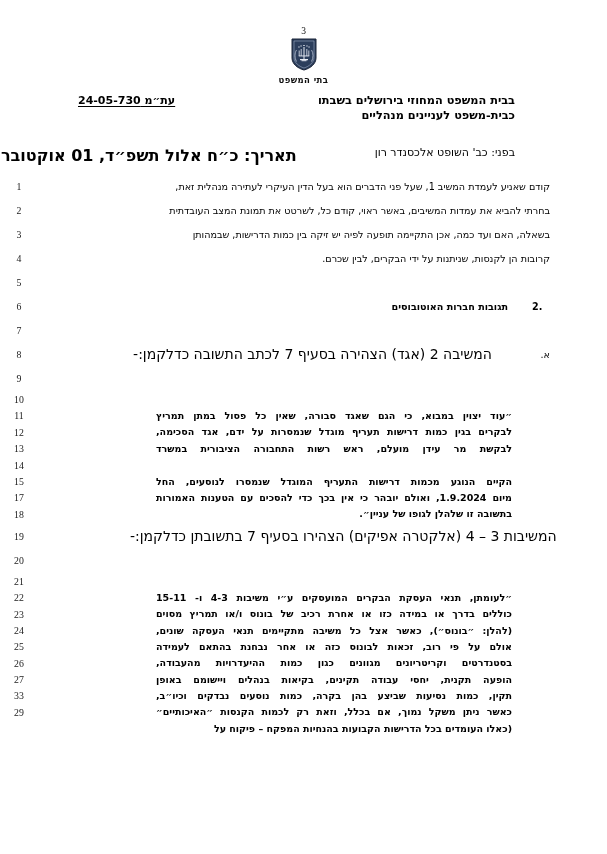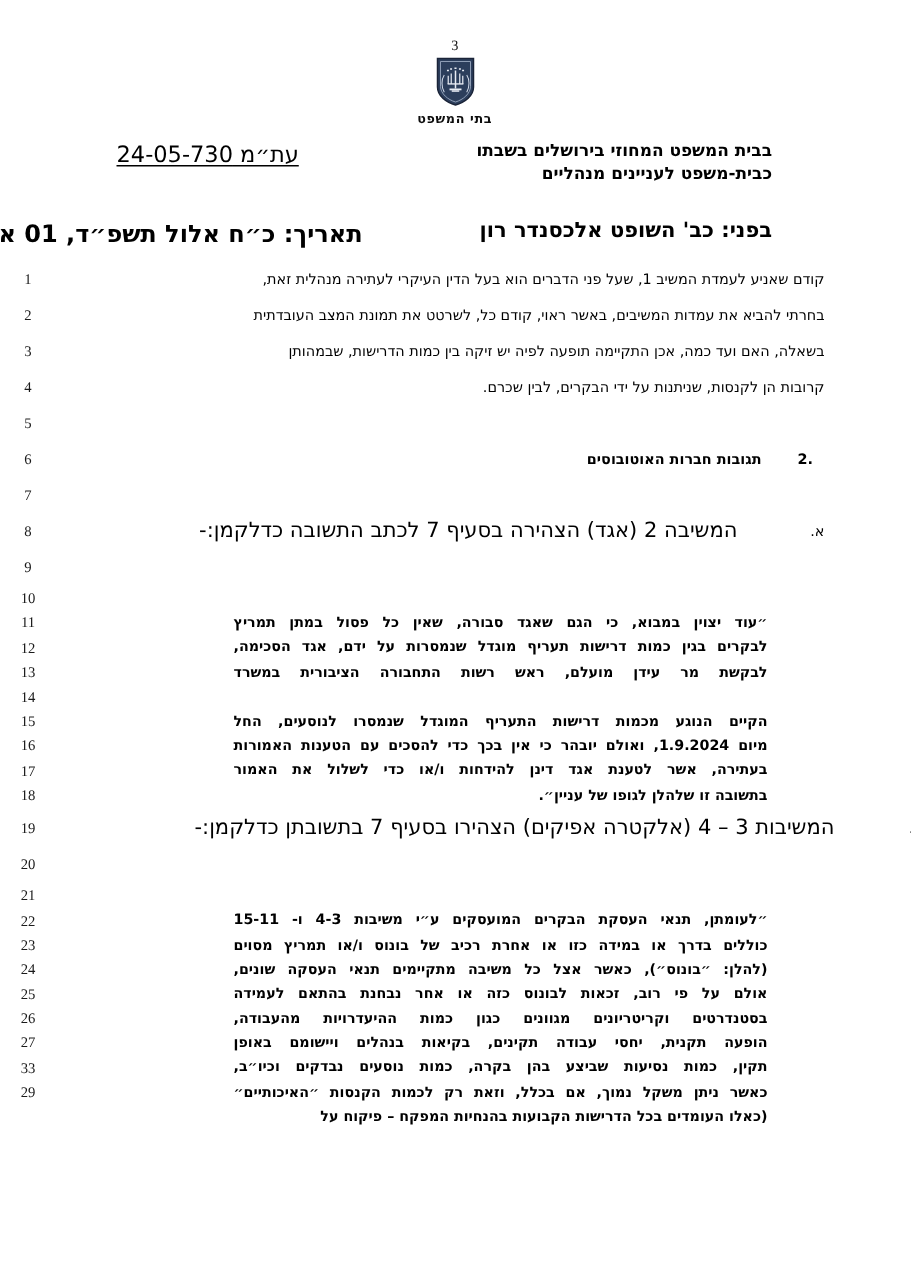--- a/index.html
+++ b/index.html
@@ -60,38 +60,38 @@
   }
   .court-title {
     font-size: 11.3px;
     font-weight: bold;
     line-height: 15px;
     text-align: right;
     direction: rtl;
     white-space: nowrap;
   }
   .case-number {
-    font-size: 15px;
-    font-weight: normal;
+    font-size: 11px;
+    font-weight: bold;
     text-decoration: underline;
     text-underline-offset: 2px;
     direction: rtl;
     white-space: nowrap;
     padding-top: 1px;
   }
   .judge-row {
     display: flex;
     flex-direction: row;
     justify-content: flex-start;
     margin-top: 23px;
     direction: rtl;
   }
   .judge-name {
-    font-size: 14px;
-    font-weight: bold;
+    font-size: 11px;
+    font-weight: normal;
     white-space: nowrap;
     direction: rtl;
   }
   .doc-date {
     font-size: 16px;
     font-weight: bold;
     white-space: nowrap;
     direction: rtl;
     margin-right: 78px;
   }
@@ -328,24 +328,20 @@
   </div>
   <div class="line sp-tight">
     <div class="lnum">14</div>
     <div class="ltext quote">הקיים הנוגע מכמות דרישות התעריף המוגדל שנמסרו לנוסעים, החל</div>
   </div>
   <div class="line sp-tight">
     <div class="lnum">15</div>
     <div class="ltext quote">מיום 1.9.2024, ואולם יובהר כי אין בכך כדי להסכים עם הטענות האמורות</div>
   </div>
   <div class="line sp-tight">
-    <div class="lnum">16</div>
-    <div class="ltext quote">בעתירה, אשר לטענת אגד דינן להידחות ו/או כדי לשלול את האמור</div>
-  </div>
-  <div class="line sp-tight">
     <div class="lnum">17</div>
     <div class="ltext quote qlast">בתשובה זו שלהלן לגופו של עניין״.</div>
   </div>
 
   <div class="line sp-mid">
     <div class="lnum">18</div>
     <div class="ltext"></div>
   </div>
 
   <div class="line sp-wide">

